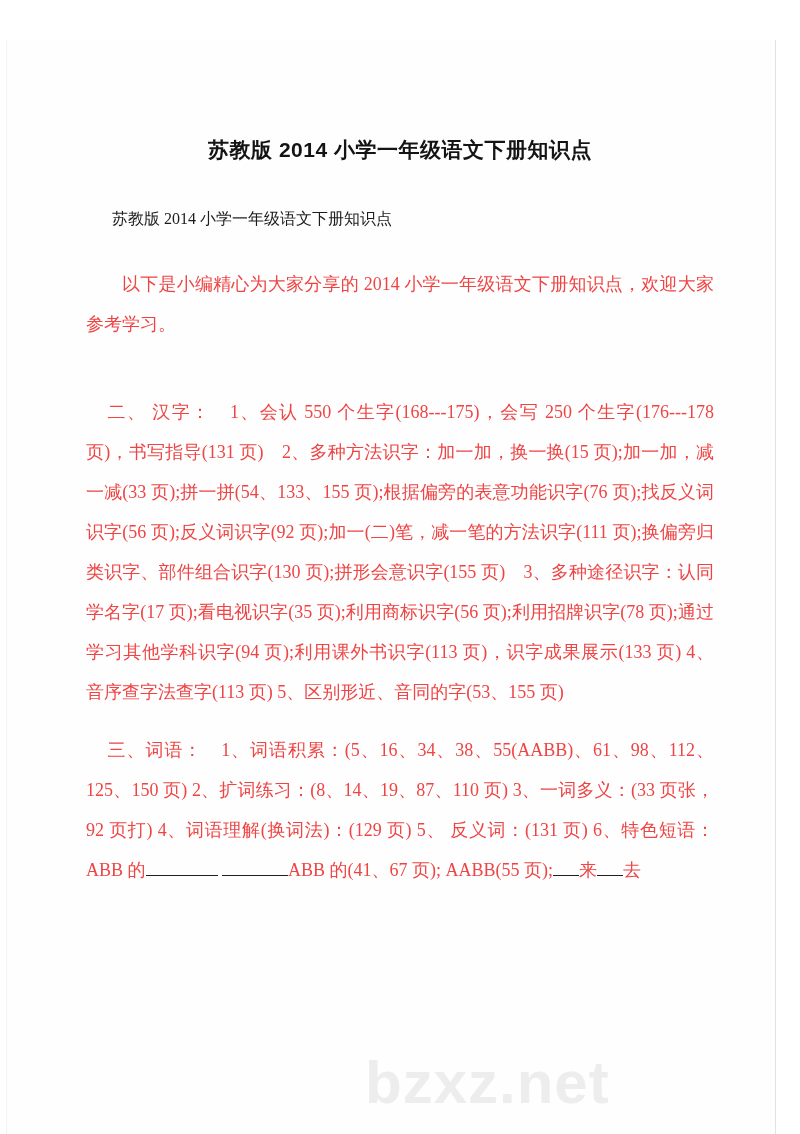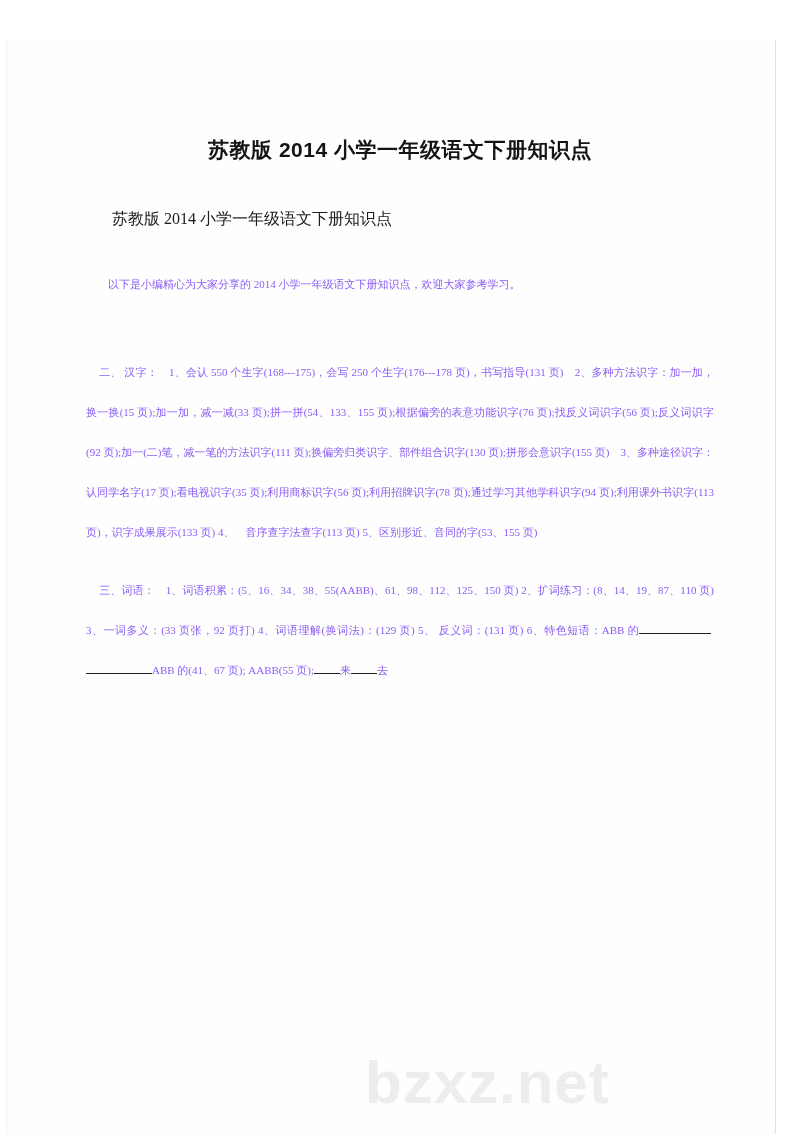--- a/index.html
+++ b/index.html
@@ -58,26 +58,26 @@
     font-family: "Liberation Sans", "DejaVu Sans", sans-serif;
   }
 
   .body-block {
     margin: 0 auto;
     width: 628px;
     color: #1b1b1b;
   }
 
   .para {
-    font-size: 11px;
+    font-size: 18px;
     line-height: 40px;
     text-align: justify;
     text-justify: inter-ideograph;
     margin: 0;
-    color: #8b5cf6;
+    color: #ef4444;
   }
   .para.indent-1 { text-indent: 2em; }
   .para.indent-half { text-indent: 1.2em; }
 
   .gap-sm { height: 18px; }
   .gap-md { height: 30px; }
   .gap-lg { height: 40px; }
 
   .subtitle-line {
     font-size: 16px;

